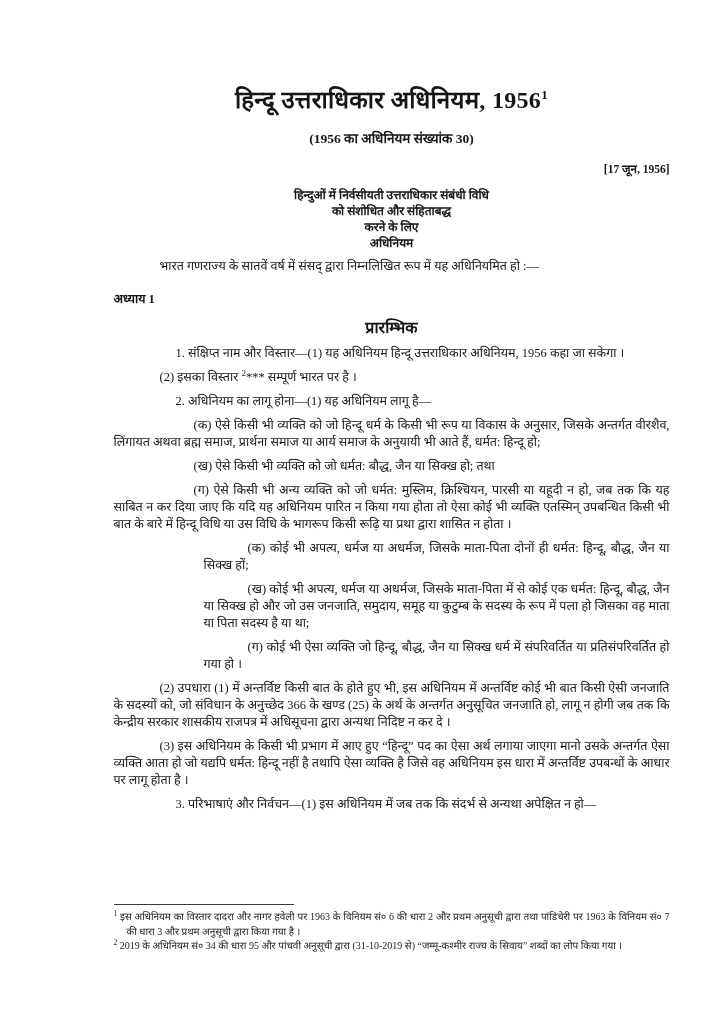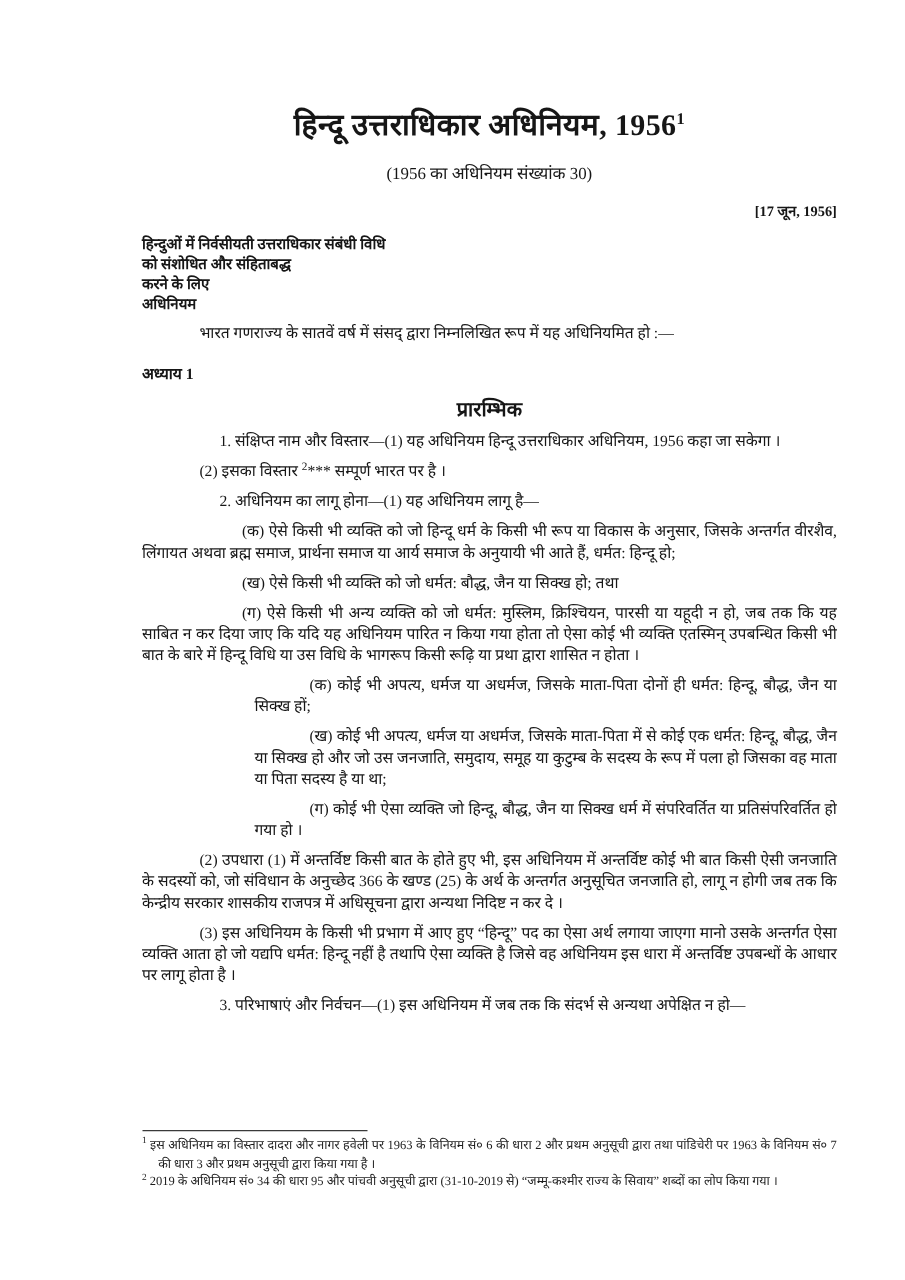--- a/index.html
+++ b/index.html
@@ -12,24 +12,24 @@
     font-family:"Liberation Serif","DejaVu Serif",serif;
     color:#161616;
     margin:0 auto;
     padding-left:44px;
   }
   .content { position:absolute; left:84px; width:556px; top:0; }
 
   .title { text-align:center; margin-top:82px; font-size:24px; font-weight:bold; letter-spacing:.3px; }
   .title sup { font-size:13px; line-height:0; vertical-align:super; }
 
-  .act-no { text-align:center; margin-top:14px; font-size:13.5px; font-weight:normal; }
+  .act-no { text-align:center; margin-top:14px; font-size:13.5px; font-weight:bold; }
   .date   { text-align:right;  margin-top:14px; font-size:11.5px; font-weight:bold; }
 
-  .preamble { text-align:left; font-weight:bold; font-size:12px; line-height:16px; margin-top:11px; }
+  .preamble { text-align:center; font-weight:bold; font-size:12px; line-height:16px; margin-top:11px; }
 
   .chapter       { text-align:left; font-weight:bold; font-size:12.5px; margin-top:15px; }
   .chapter-title { text-align:center; font-weight:bold; font-size:16px;   margin-top:9px; }
 
   p.body { font-size:12.5px; line-height:17px; margin-top:7px; text-align:justify; }
   p.body sup { font-size:9px; line-height:0; vertical-align:super; }
   .ind  { text-indent:46px; }          
   .cl1  { text-indent:80px; }          
   .cl2  { margin-left:90px; text-indent:44px; } 
   .expl { text-indent:94px; }          

